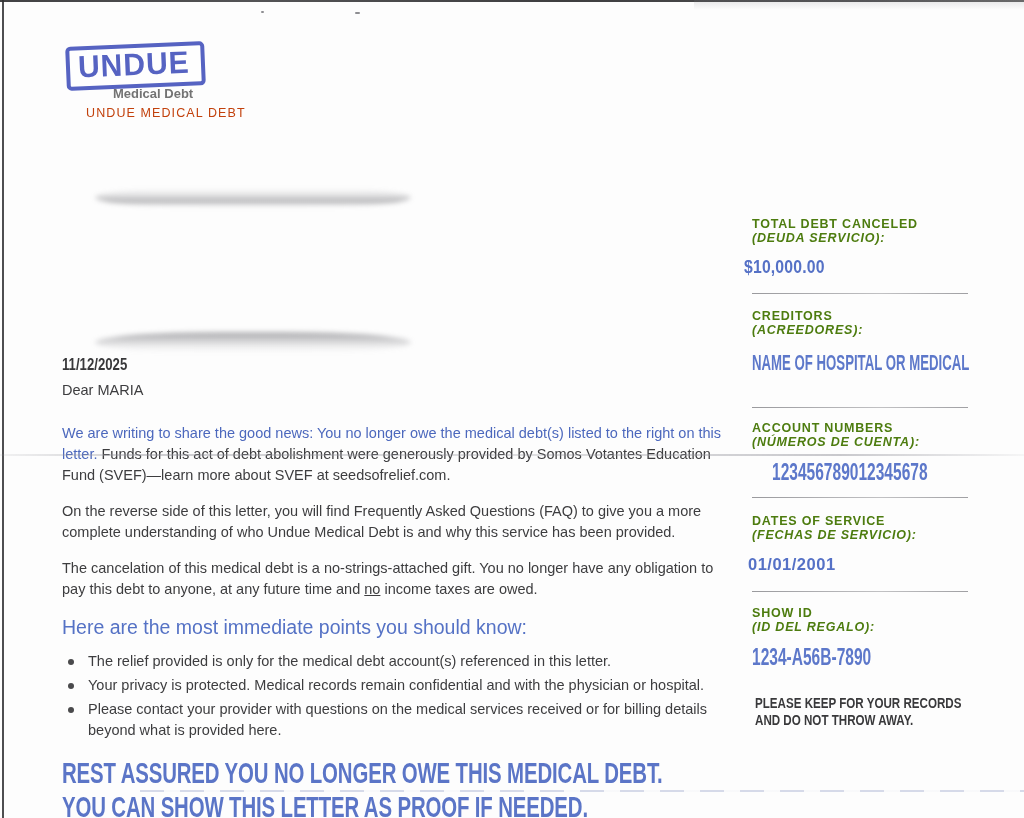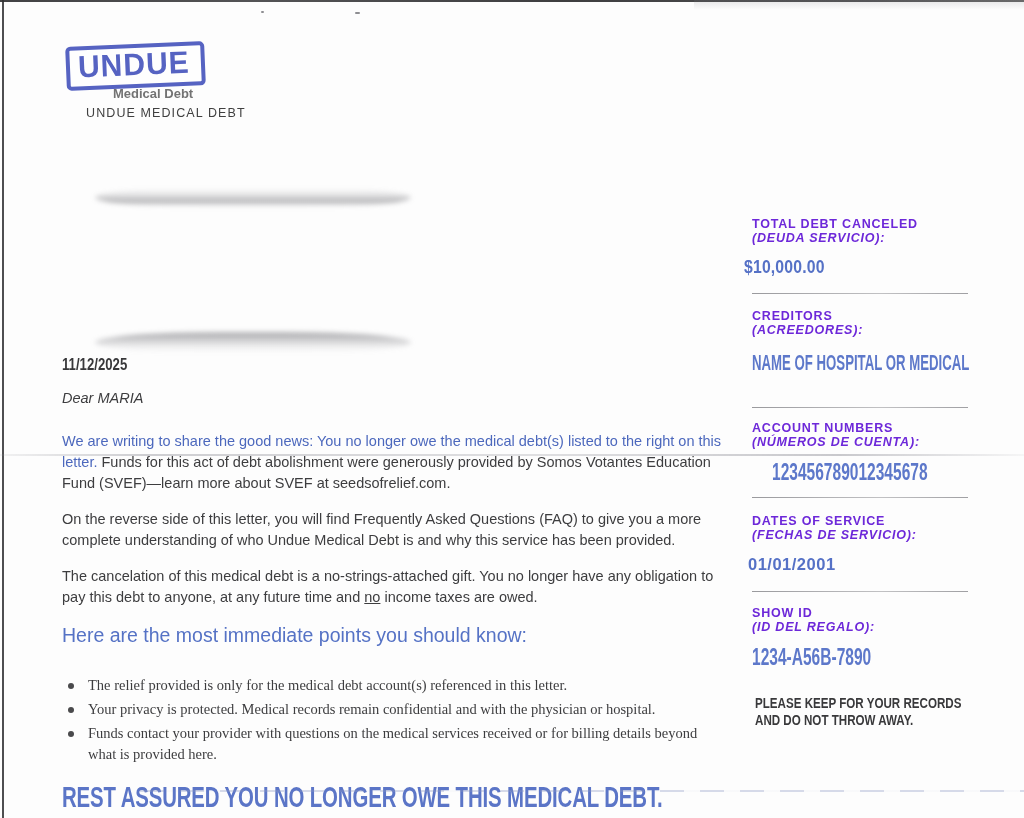--- a/index.html
+++ b/index.html
@@ -31,21 +31,21 @@
     transform:rotate(-2.4deg);
     background:rgba(255,255,255,.4);
   }
   .logo-stamp .stamp-text{
     display:inline-block; font-weight:bold; font-size:31px; line-height:34px;
     letter-spacing:1px; color:#5663c2; transform:scaleX(.97); transform-origin:left center;
   }
   .logo-sub{ position:absolute; left:113px; top:86px; font-weight:bold;
     font-size:13px; color:#737373;}
   .org-name{ position:absolute; left:86px; top:106px; font-size:12.5px;
-    letter-spacing:1.1px; color:#404040;}
+    letter-spacing:1.1px; color:#c2410c;}
 
   
   .smudge{ position:absolute; filter:blur(2.5px); border-radius:50% / 62%; }
   .smudge1{ left:95px; top:187px; width:316px; height:21px;
     background:linear-gradient(to bottom, rgba(128,128,133,0) 8%, rgba(128,128,133,.26) 45%,
       rgba(105,105,110,.5) 70%, rgba(128,128,133,.1) 86%, rgba(128,128,133,0));}
   .smudge2{ left:95px; top:332px; width:316px; height:21px;
     background:linear-gradient(to bottom, rgba(110,110,115,.5) 16%, rgba(120,120,125,.3) 42%,
       rgba(130,130,135,.1) 72%, rgba(130,130,135,0));}
 
@@ -55,41 +55,41 @@
     background:linear-gradient(to right, rgba(158,158,163,.12), rgba(148,148,156,.45) 14%,
       rgba(148,148,156,.28) 52%, rgba(148,148,156,.5) 82%, rgba(158,158,163,.08));}
   .crease2{ position:absolute; left:140px; top:790px; width:884px; height:2px; filter:blur(.5px);
     background:repeating-linear-gradient(to right, rgba(140,152,195,.35) 0 24px, rgba(140,152,195,.04) 24px 40px);}
 
   
   .main{ position:absolute; left:62px; top:354px; width:665px;
     font-size:14.5px; line-height:21px; color:#3d3d3f;}
   .date-line{ display:inline-block; font-weight:bold; font-size:15.5px; color:#38383a;
     transform:scale(.85,1.08); transform-origin:left center;}
-  .greeting{ margin-top:12px;font-style:italic;}
+  .greeting{ margin-top:4px;}
   .para{ margin-top:22px;}
   .para + .para{ margin-top:15px;}
   .blue-text{ color:#4c68bd;}
   .u{ text-decoration:underline;}
   .points-heading{ margin-top:15px; font-weight:normal; font-size:19.5px;
     line-height:24px; color:#5572c5;}
-  .bullets{ list-style:none; margin-top:28px;font-family:Liberation Serif, serif;}
+  .bullets{ list-style:none; margin-top:12px;}
   .bullets li{ position:relative; padding-left:26px; margin-bottom:3px;}
   .bullets li .dot{ position:absolute; left:6px; top:8px; width:6px; height:6px;
     border-radius:50%; background:#4a4a4c;}
   .closing{ margin-top:15px;}
   .closing-line{ display:block; font-weight:bold; font-size:30px; line-height:34px;
     color:#5b75c7; letter-spacing:-.2px; transform:scaleX(.68); transform-origin:left center;
     white-space:nowrap;}
 
   
   .sidebar{ position:absolute; left:744px; top:0; width:226px; height:818px;}
   .sb{ position:absolute; left:8px;}
   .sb-label{ font-weight:bold; font-size:12.5px; line-height:13.5px;
-    letter-spacing:.8px; color:#6d28d9;}
+    letter-spacing:.8px; color:#4d7c0f;}
   .sb-label .lab2{ font-style:italic;}
   .v-money{ font-weight:bold; font-size:17.5px; color:#5571c6; letter-spacing:.2px;
     display:inline-block; transform:scaleX(.9); transform-origin:left center;}
   .v-cond{ display:inline-block; font-weight:bold; font-size:20px; color:#5d78ca;
     transform:scale(.66,1.1); transform-origin:left center; white-space:nowrap;}
   .v-acct{ display:inline-block; font-weight:bold; font-size:21px; color:#5d78ca;
     transform:scale(.74,1.1); transform-origin:left center; white-space:nowrap;}
   .v-date{ font-weight:bold; font-size:16.5px; color:#5571c6; letter-spacing:.5px;}
   .sb-divider{ position:absolute; left:8px; width:216px; height:1px;
     background:linear-gradient(to right, rgba(120,120,125,.75), rgba(120,120,125,.45) 60%, rgba(120,120,125,.7));}
@@ -126,21 +126,21 @@
 
     <p class="para">On the reverse side of this letter, you will find Frequently Asked Questions (FAQ) to give you a more complete understanding of who Undue Medical Debt is and why this service has been provided.</p>
 
     <p class="para"><span>The cancelation of this medical debt is a no-strings-attached gift. You no longer have any obligation to pay this debt to anyone, at any future time and </span><span class="u">no</span><span> income taxes are owed.</span></p>
 
     <h2 class="points-heading">Here are the most immediate points you should know:</h2>
 
     <ul class="bullets">
       <li><span class="dot"></span><span>The relief provided is only for the medical debt account(s) referenced in this letter.</span></li>
       <li><span class="dot"></span><span>Your privacy is protected. Medical records remain confidential and with the physician or hospital.</span></li>
-      <li><span class="dot"></span><span>Funds contact your provider with questions on the medical services received or for billing details beyond what is provided here.</span></li>
+      <li><span class="dot"></span><span>Please contact your provider with questions on the medical services received or for billing details beyond what is provided here.</span></li>
     </ul>
 
     <div class="closing">
       <span class="closing-line">REST ASSURED YOU NO LONGER OWE THIS MEDICAL DEBT.</span>
       <span class="closing-line">YOU CAN SHOW THIS LETTER AS PROOF IF NEEDED.</span>
     </div>
   </div>
 
   <aside class="sidebar">
 

